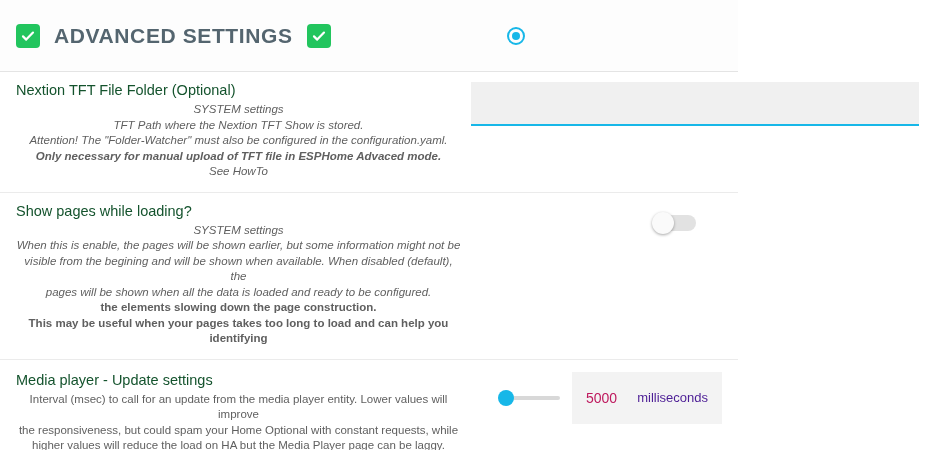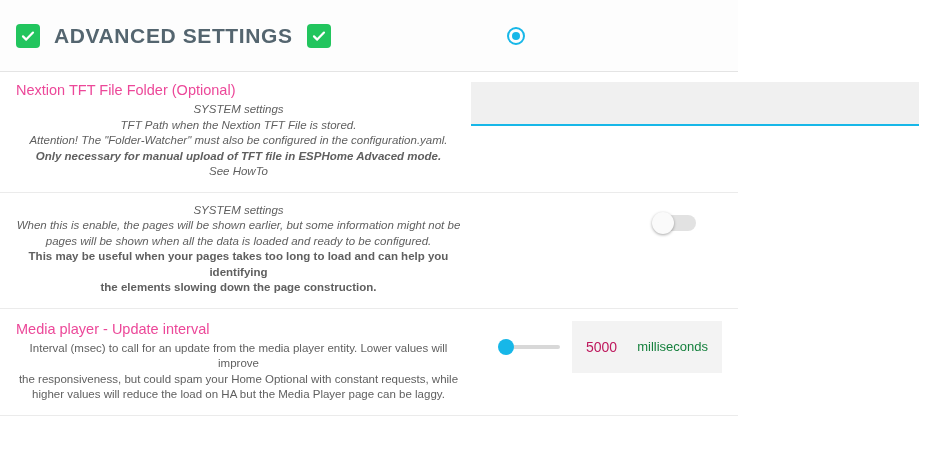--- a/index.html
+++ b/index.html
@@ -65,21 +65,21 @@
     padding: 10px 16px 12px 16px;
     background: #ffffff;
   }
   .row-left {
     width: 455px;
     flex: 0 0 455px;
     padding-right: 10px;
   }
   .row-title {
     font-size: 14.5px;
-    color: #ec4899;
+    color: #14532d;
     margin-bottom: 4px;
   }
   .row-desc {
     font-size: 11.5px;
     color: #5f5f5f;
     line-height: 1.35;
     text-align: center;
   }
   .row-desc .it { font-style: italic; }
   .row-desc .b { font-weight: bold; }
@@ -175,21 +175,21 @@
     align-items: center;
     justify-content: space-between;
     padding: 0 14px;
   }
   .numbox .val {
     font-size: 14px;
     color: #be185d;
   }
   .numbox .unit {
     font-size: 13px;
-    color: #15803d;
+    color: #4c1d95;
   }
 
   .row-media1 { padding-top: 12px; padding-bottom: 12px; }
 </style>
 </head>
 <body>
 
 <div class="page">
 
   <div class="header">
@@ -213,53 +213,55 @@
         <div class="dot"></div>
       </div>
     </div>
   </div>
 
   <div class="row">
     <div class="row-left">
       <div class="row-title">Nextion TFT File Folder (Optional)</div>
       <div class="row-desc">
         <div class="it">SYSTEM settings</div>
-        <div class="it">TFT Path when the Nextion TFT File is stored.</div>
+        <div class="it">TFT Path where the Nextion TFT Show is stored.</div>
         <div class="it">Attention! The "Folder-Watcher" must also be configured in the configuration.yaml.</div>
         <div class="bi">Only necessary for manual upload of TFT file in ESPHome Advaced mode.</div>
         <div class="it">See HowTo</div>
       </div>
     </div>
     <div class="row-right">
       <input class="textfield" type="text" value="" style="">
     </div>
   </div>
 
   <div class="row">
     <div class="row-left">
+      <div class="row-title">Show pages while loading?</div>
       <div class="row-desc">
         <div class="it">SYSTEM settings</div>
         <div class="it">When this is enable, the pages will be shown earlier, but some information might not be</div>
+        <div class="it">visible from the begining and will be shown when available. When disabled (default), the</div>
         <div class="it">pages will be shown when all the data is loaded and ready to be configured.</div>
+        <div class="b">the elements slowing down the page construction.</div>
         <div class="b">This may be useful when your pages takes too long to load and can help you identifying</div>
-        <div class="b">the elements slowing down the page construction.</div>
       </div>
     </div>
     <div class="row-right">
       <div class="toggle-wrap">
         <div class="toggle">
           <div class="knob"></div>
         </div>
       </div>
     </div>
   </div>
 
   <div class="row row-media1">
     <div class="row-left">
-      <div class="row-title">Media player - Update interval</div>
+      <div class="row-title">Media player - Update settings</div>
       <div class="row-desc">
         <div>Interval (msec) to call for an update from the media player entity. Lower values will improve</div>
         <div>the responsiveness, but could spam your Home Optional with constant requests, while</div>
         <div>higher values will reduce the load on HA but the Media Player page can be laggy.</div>
       </div>
     </div>
     <div class="row-right">
       <div class="slider-area">
         <div class="slider">
           <div class="track"></div>

